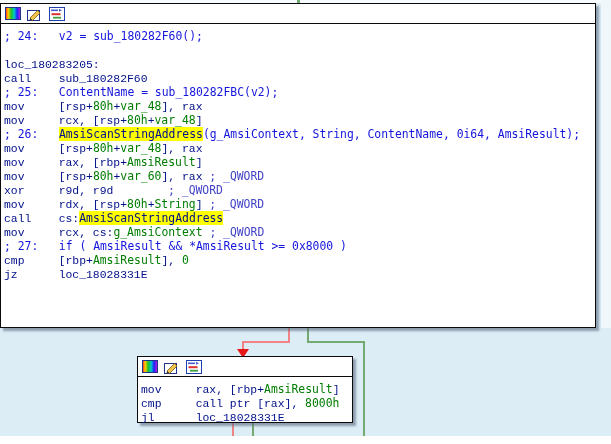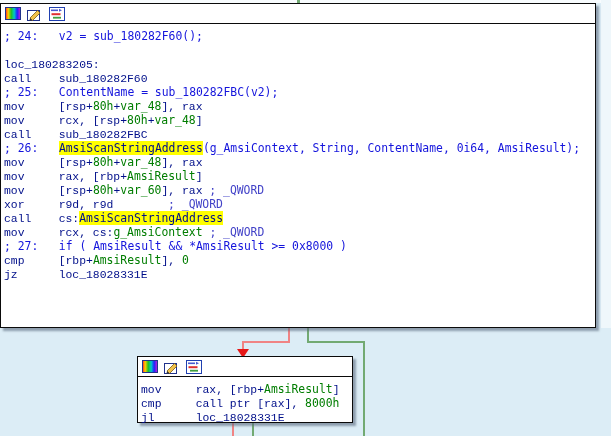--- a/index.html
+++ b/index.html
@@ -100,26 +100,26 @@
       </span>
     </div>
     <div class="block-body">
         <div class="asm-line"><span class="c-cmt">; 24:   v2 = sub_180282F60();</span></div>
         <div class="asm-line">&nbsp;</div>
         <div class="asm-line"><span class="c-ins">loc_180283205:</span></div>
         <div class="asm-line"><span class="c-ins">call    sub_180282F60</span></div>
         <div class="asm-line"><span class="c-cmt">; 25:   ContentName = sub_180282FBC(v2);</span></div>
         <div class="asm-line"><span class="c-ins">mov     [rsp+</span><span class="c-grn">80h</span><span class="c-ins">+</span><span class="c-grn">var_48</span><span class="c-ins">], rax</span></div>
         <div class="asm-line"><span class="c-ins">mov     rcx, [rsp+</span><span class="c-grn">80h</span><span class="c-ins">+</span><span class="c-grn">var_48</span><span class="c-ins">]</span></div>
-        <div class="asm-line"><span class="c-ins">call    sub_180282FBC</span></div>
         <div class="asm-line"><span class="c-cmt">; 26:   </span><span class="c-hl">AmsiScanStringAddress</span><span class="c-cmt">(g_AmsiContext, String, ContentName, 0i64, AmsiResult);</span></div>
         <div class="asm-line"><span class="c-ins">mov     [rsp+</span><span class="c-grn">80h</span><span class="c-ins">+</span><span class="c-grn">var_48</span><span class="c-ins">], rax</span></div>
         <div class="asm-line"><span class="c-ins">mov     rax, [rbp+</span><span class="c-grn">AmsiResult</span><span class="c-ins">]</span></div>
         <div class="asm-line"><span class="c-ins">mov     [rsp+</span><span class="c-grn">80h</span><span class="c-ins">+</span><span class="c-grn">var_60</span><span class="c-ins">], rax </span><span class="c-acmt">; _QWORD</span></div>
         <div class="asm-line"><span class="c-ins">xor     r9d, r9d        </span><span class="c-acmt">; _QWORD</span></div>
+        <div class="asm-line"><span class="c-ins">mov     rdx, [rsp+</span><span class="c-grn">80h</span><span class="c-ins">+</span><span class="c-grn">String</span><span class="c-ins">] </span><span class="c-acmt">; _QWORD</span></div>
         <div class="asm-line"><span class="c-ins">call    cs:</span><span class="c-hl">AmsiScanStringAddress</span></div>
         <div class="asm-line"><span class="c-ins">mov     rcx, cs:</span><span class="c-grn">g_AmsiContext</span><span class="c-ins"> </span><span class="c-acmt">; _QWORD</span></div>
         <div class="asm-line"><span class="c-cmt">; 27:   if ( AmsiResult &amp;&amp; *AmsiResult &gt;= 0x8000 )</span></div>
         <div class="asm-line"><span class="c-ins">cmp     [rbp+</span><span class="c-grn">AmsiResult</span><span class="c-ins">], </span><span class="c-grn">0</span></div>
         <div class="asm-line"><span class="c-ins">jz      loc_18028331E</span></div>
       </div>
   </div>
 
   <div class="node" style="left:137px;top:356px;width:216px;height:67px">
     <div class="tbar">

